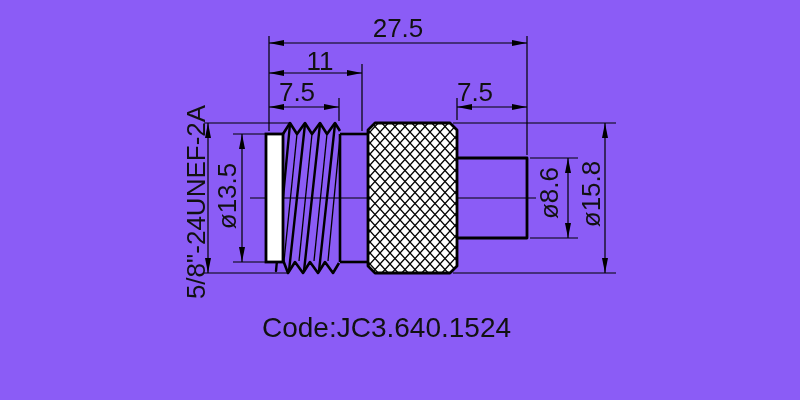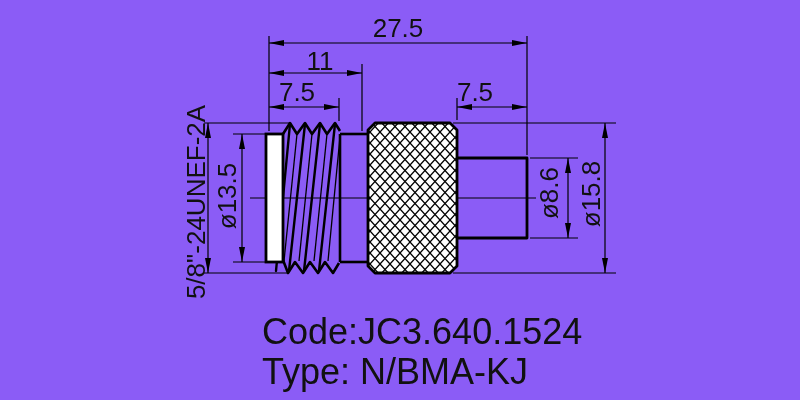--- a/index.html
+++ b/index.html
@@ -27,21 +27,21 @@
     line-height: 1;
     white-space: nowrap;
     transform: translate(-50%, -50%);
     color: #111;
   }
   .dim.v {
     transform: translate(-50%, -50%) rotate(-90deg);
   }
   .footer-line {
     position: absolute;
-    font-size: 36px;
+    font-size: 28px;
     line-height: 1;
     white-space: nowrap;
     color: #111;
   }
 </style>
 </head>
 <body>
 
 <div id="stage">
 
@@ -135,15 +135,14 @@
   <span class="dim" style="left:398px; top:28px;">27.5</span>
   <span class="dim" style="left:320px; top:61px;">11</span>
   <span class="dim" style="left:297px; top:92px;">7.5</span>
   <span class="dim" style="left:475px; top:92px;">7.5</span>
   <span class="dim v" style="left:196px; top:202px;">5/8"-24UNEF-2A</span>
   <span class="dim v" style="left:227px; top:196px;">ø13.5</span>
   <span class="dim v" style="left:549px; top:193px;">ø8.6</span>
   <span class="dim v" style="left:591px; top:194px;">ø15.8</span>
 
   <span class="footer-line" style="left:262px; top:314px;">Code:JC3.640.1524</span>
-  <span class="footer-line" style="left:262px; top:354px;">Type: N/BMA-KJ</span>
 
 </div>
 
 </body></html>

